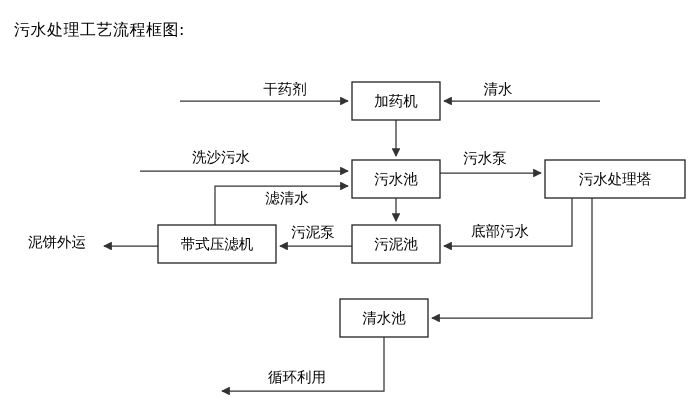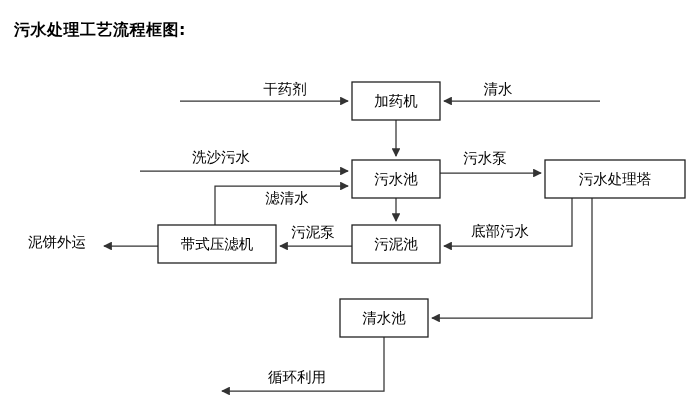--- a/index.html
+++ b/index.html
@@ -12,21 +12,21 @@
     height: 420px;
     position: relative;
     font-family: "DejaVu Sans", "Liberation Sans", sans-serif;
     overflow: hidden;
   }
   #page-title {
     position: absolute;
     left: 14px;
     top: 20px;
     font-size: 16px;
-    font-weight: bold;
+    font-weight: normal;
     color: #000000;
     letter-spacing: 0.5px;
     white-space: nowrap;
   }
   #flow-svg {
     position: absolute;
     left: 0;
     top: 0;
     width: 700px;
     height: 420px;

